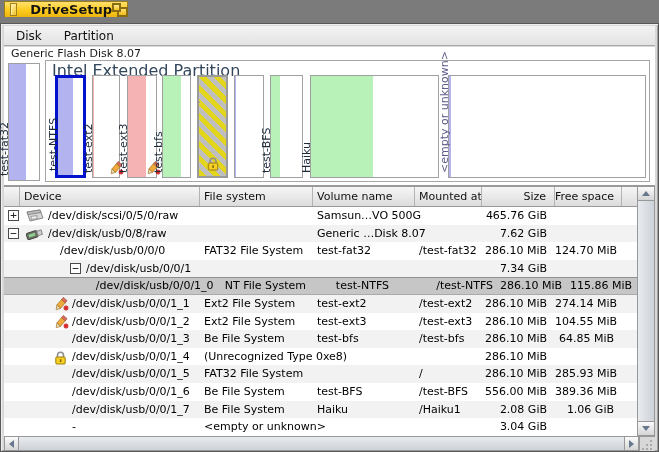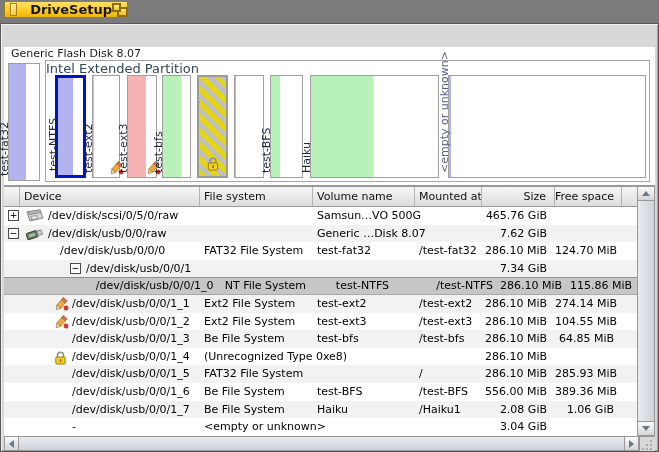--- a/index.html
+++ b/index.html
@@ -25,21 +25,21 @@
   .menubar{position:absolute;left:3px;top:2px;width:651px;height:20px;box-sizing:border-box;
     background:linear-gradient(#f3f3f3,#e3e3e3);border-bottom:1px solid #a8a8a8;
     display:flex;align-items:center;font-size:12px;color:#111;}
   .mitem{padding:2px 10px;margin-left:2px;white-space:nowrap;}
   
   .pane{position:absolute;left:3px;top:23px;width:651px;height:139px;background:#ffffff;
     border-bottom:1px solid #9a9a9a;box-sizing:border-box;}
   .disklabel{position:absolute;left:7px;top:0px;font-size:11px;color:#1a1a1a;white-space:nowrap;}
   .extbox{position:absolute;left:41px;top:13px;width:605px;height:122px;box-sizing:border-box;
     border:1px solid #a6a6a6;background:#fff;}
-  .extlabel{position:absolute;left:0;top:0px;font-size:13px;color:#33475c;white-space:nowrap;}
+  .extlabel{position:absolute;left:6px;top:0px;font-size:16px;color:#33475c;white-space:nowrap;}
   .pbar{position:absolute;box-sizing:border-box;border:1px solid #a0a0a0;background:#fff;}
   .pane > .pbar{top:16px;height:118px;}
   .extbox .pbar{top:14px;height:103px;}
   .pbar.sel{border:3px solid #0012cc;}
   .pbar.striped{border:2px solid #9a9a9a;overflow:hidden;
     background:repeating-linear-gradient(45deg,#e2d51c 0 5px,#bfbfbf 5px 10px);}
   .pfill{position:absolute;left:0;top:0;bottom:0;}
   .plabel{position:absolute;left:2px;bottom:4px;transform-origin:0 100%;transform:rotate(-90deg);
     font-size:11px;white-space:nowrap;color:#1c2a3a;}
   .lukstxt{color:#1a2a6a;text-shadow:0 0 2px #fff,0 0 2px #fff;}
@@ -103,20 +103,24 @@
     <div class="closebox"></div>
     <div class="tabtitle">DriveSetup</div>
     <div class="zoombox">
       <span class="zb zb2"></span>
       <span class="zb zb1"></span>
     </div>
   </div>
 
   <div class="frame">
 
+    <div class="menubar">
+        <div class="mitem">Disk</div>
+        <div class="mitem">Partition</div>
+      </div>
 
     <div class="pane">
       <div class="disklabel">Generic Flash Disk 8.07</div>
       <div class="extbox">
         <div class="extlabel">Intel Extended Partition</div>
       <div class="pbar sel" style="left: 9px; width: 31px;">
             <div class="pfill" style="width: 60%; background: rgb(179, 179, 239);"></div>
             <span class="plabel">test-NTFS</span>
           </div>
           <div class="pbar" style="left: 46px; width: 28px;">
@@ -219,21 +223,21 @@
           <div class="lrow alt">
             <div class="cell c0" style="width: 16px;">
               <span class="exbox">−</span>
             </div>
             <div class="cell dev" style="width: 180px;"><span class="rowicon devicon"><svg width="20" height="15" viewBox="0 0 20 15">
                   <g transform="rotate(-18 10 8)">
                     <rect x="1.5" y="5" width="11" height="6.5" rx="1.5" fill="#6b6f66" stroke="#44483f"></rect>
                     <rect x="3.5" y="6.8" width="6.5" height="2.8" fill="#8fd08f"></rect>
                     <rect x="12.5" y="6" width="4.5" height="4.5" fill="#cfcfcf" stroke="#8a8a8a"></rect>
                   </g>
-                </svg></span><span class="devtext" style="margin-left: 28px;">/dev/disk/usb/0/0/raw</span></div>
+                </svg></span><span class="devtext" style="margin-left: 28px;">/dev/disk/usb/0/8/raw</span></div>
             <div class="cell txt" style="width: 113px;"></div>
             <div class="cell txt" style="width: 102px;">Generic …Disk 8.07</div>
             <div class="cell txt" style="width: 67px;"></div>
             <div class="cell num" style="width: 73px;">7.62 GiB</div>
             <div class="cell num" style="width: 67px;"></div>
           </div>
           <div class="lrow">
             <div class="cell c0" style="width: 16px;"></div>
             <div class="cell dev" style="width: 180px;"><span class="devtext" style="margin-left: 40px;">/dev/disk/usb/0/0/0</span></div>
             <div class="cell txt" style="width: 113px;">FAT32 File System</div>

